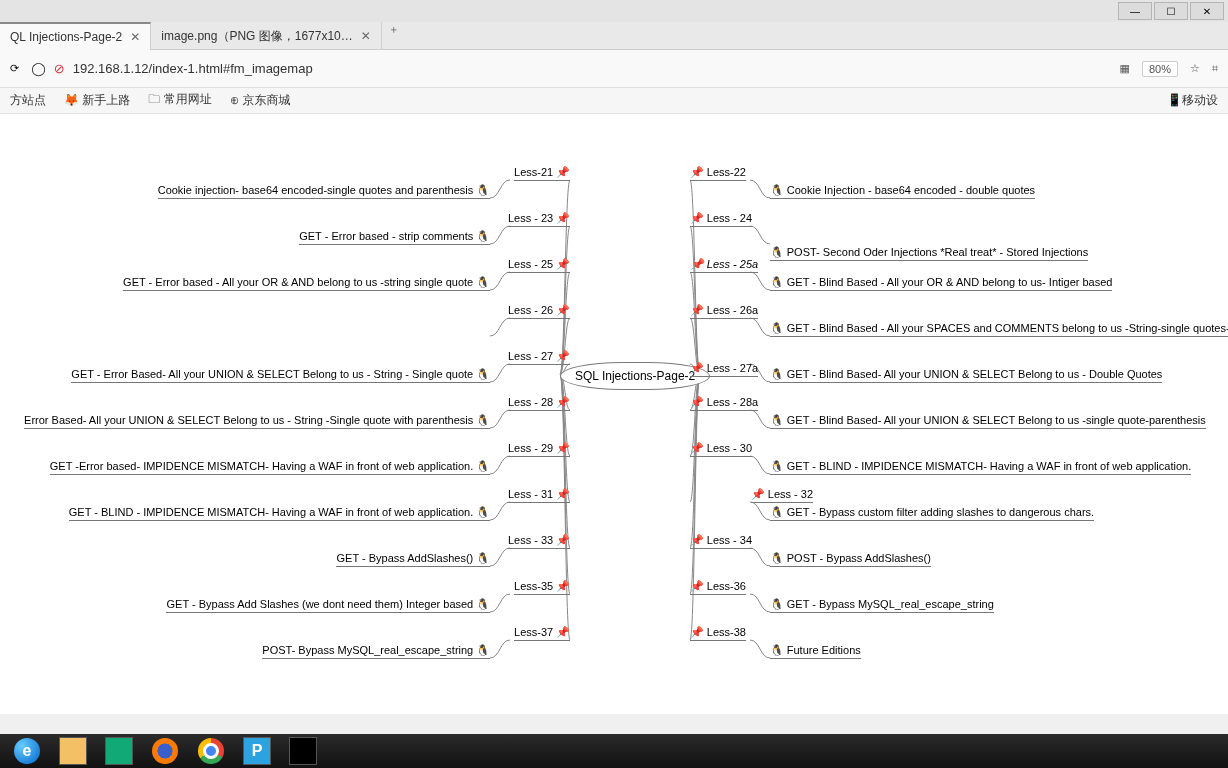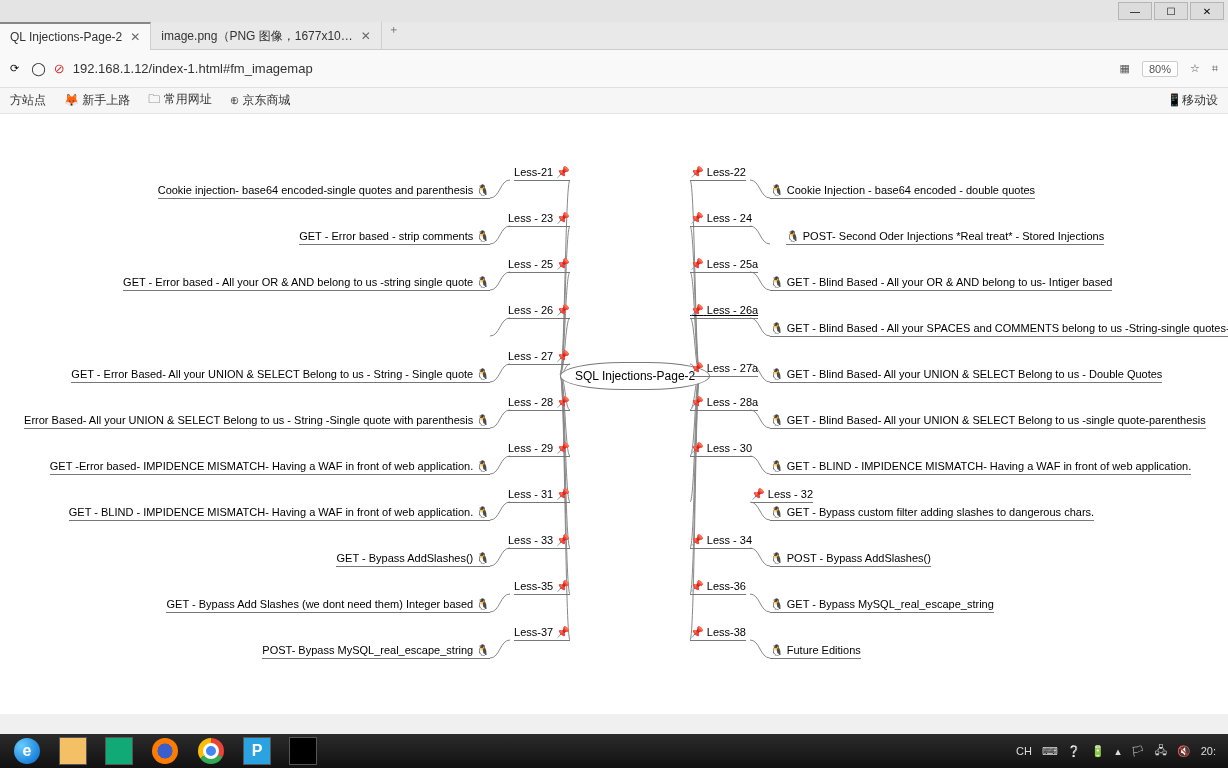--- a/index.html
+++ b/index.html
@@ -152,24 +152,24 @@
     <div class="node sub" style="top: 392px; right: 738px;"><span>GET - BLIND - IMPIDENCE MISMATCH- Having a WAF in front of web application.</span> <span class="ico tux">🐧</span></div>
     <div class="node branch" style="top: 420px; right: 658px;"><span>Less - 33</span> <span class="ico pin">📌</span></div>
     <div class="node sub" style="top: 438px; right: 738px;"><span>GET - Bypass AddSlashes()</span> <span class="ico tux">🐧</span></div>
     <div class="node branch" style="top: 466px; right: 658px;"><span>Less-35</span> <span class="ico pin">📌</span></div>
     <div class="node sub" style="top: 484px; right: 738px;"><span>GET - Bypass Add Slashes (we dont need them) Integer based</span> <span class="ico tux">🐧</span></div>
     <div class="node branch" style="top: 512px; right: 658px;"><span>Less-37</span> <span class="ico pin">📌</span></div>
     <div class="node sub" style="top: 530px; right: 738px;"><span>POST- Bypass MySQL_real_escape_string</span> <span class="ico tux">🐧</span></div>
     <div class="node branch" style="top: 52px; left: 690px;"><span class="ico pin">📌</span> <span>Less-22</span></div>
     <div class="node sub" style="top: 70px; left: 770px;"><span class="ico tux">🐧</span> <span>Cookie Injection - base64 encoded - double quotes</span></div>
     <div class="node branch" style="top: 98px; left: 690px;"><span class="ico pin">📌</span> <span>Less - 24</span></div>
-    <div class="node sub" style="top: 116px; left: 770px; margin-left: 16px;"><span class="ico tux">🐧</span> <span>POST- Second Oder Injections *Real treat* - Stored Injections</span></div>
-    <div class="node branch" style="top: 144px; left: 690px;"><span class="ico pin">📌</span> <span>Less - 25a</span></div>
+    <div class="node sub" style="top: 132px; left: 770px;"><span class="ico tux">🐧</span> <span>POST- Second Oder Injections *Real treat* - Stored Injections</span></div>
+    <div class="node branch" style="top: 144px; left: 690px; font-style: italic;"><span class="ico pin">📌</span> <span>Less - 25a</span></div>
     <div class="node sub" style="top: 162px; left: 770px;"><span class="ico tux">🐧</span> <span>GET - Blind Based - All your OR &amp; AND belong to us- Intiger based</span></div>
-    <div class="node branch" style="top: 190px; left: 690px; text-decoration: underline;"><span class="ico pin">📌</span> <span>Less - 26a</span></div>
+    <div class="node branch" style="top: 190px; left: 690px;"><span class="ico pin">📌</span> <span>Less - 26a</span></div>
     <div class="node sub" style="top: 208px; left: 770px;"><span class="ico tux">🐧</span> <span>GET - Blind Based - All your SPACES and COMMENTS belong to us -String-single quotes-Parenthesis</span></div>
     <div class="node branch" style="top: 248px; left: 690px;"><span class="ico pin">📌</span> <span>Less - 27a</span></div>
     <div class="node sub" style="top: 254px; left: 770px;"><span class="ico tux">🐧</span> <span>GET - Blind Based- All your UNION &amp; SELECT Belong to us - Double Quotes</span></div>
     <div class="node branch" style="top: 282px; left: 690px;"><span class="ico pin">📌</span> <span>Less - 28a</span></div>
     <div class="node sub" style="top: 300px; left: 770px;"><span class="ico tux">🐧</span> <span>GET - Blind Based- All your UNION &amp; SELECT Belong to us -single quote-parenthesis</span></div>
     <div class="node branch" style="top: 328px; left: 690px;"><span class="ico pin">📌</span> <span>Less - 30</span></div>
     <div class="node sub" style="top: 346px; left: 770px;"><span class="ico tux">🐧</span> <span>GET - BLIND - IMPIDENCE MISMATCH- Having a WAF in front of web application.</span></div>
     <div class="node branch" style="top: 374px; left: 732px; margin-left: 19px;"><span class="ico pin">📌</span> <span>Less - 32</span></div>
     <div class="node sub" style="top: 392px; left: 770px;"><span class="ico tux">🐧</span> <span>GET - Bypass custom filter adding slashes to dangerous chars.</span></div>
     <div class="node branch" style="top: 420px; left: 690px;"><span class="ico pin">📌</span> <span>Less - 34</span></div>
@@ -195,24 +195,13 @@
     </div>
   <div class="tb-btn">
       <div class="ch"></div>
     </div>
   <div class="tb-btn">
       <div class="sq" style="background:#2aa3e0;color:#fff;display:flex;align-items:center;justify-content:center;font-weight:bold;">P</div>
     </div>
   <div class="tb-btn">
       <div class="sq" style="background:#000"></div>
     </div>
-  <div class="tray">
-    <span>CH</span>
-    <span>⌨</span>
-    <span>❔</span>
-    <span>🔋</span>
-    <span>▴</span>
-    <span>🏳</span>
-    <span>🖧</span>
-    <span>🔇</span>
-    <span>20:</span>
-  </div>
 </div>
 
 </body></html>

